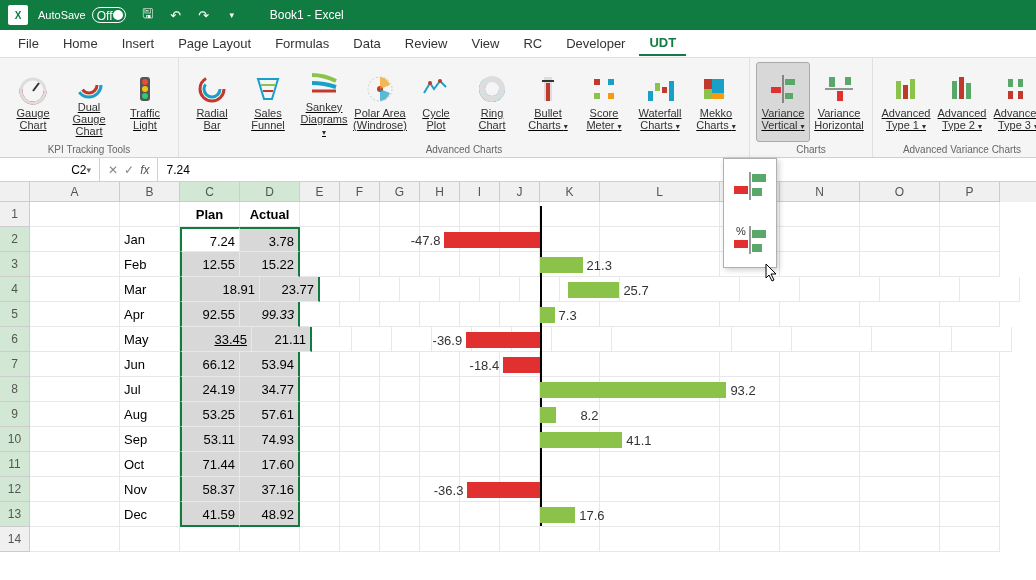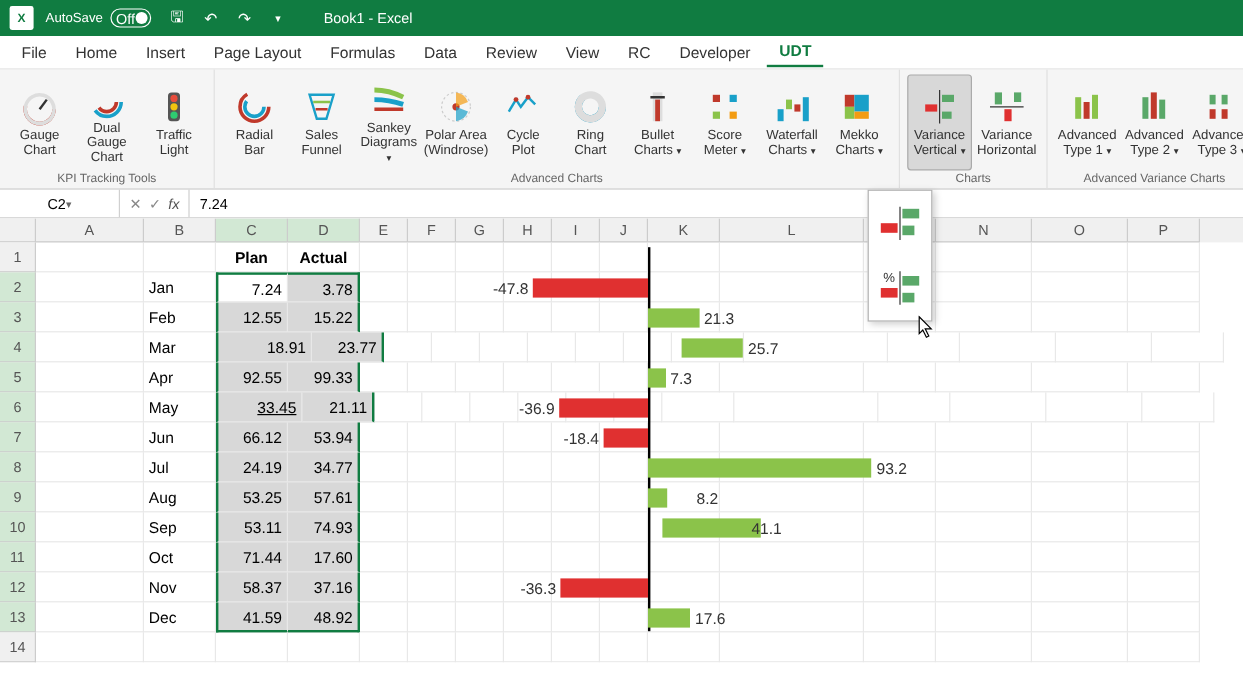--- a/index.html
+++ b/index.html
@@ -10,30 +10,30 @@
 .toggle { width: 34px; height: 16px; border: 1px solid #fff; border-radius: 10px; position: relative; }
 .toggle .knob { width: 10px; height: 10px; background: #fff; border-radius: 50%; position: absolute; top: 2px; right: 2px; }
 .qat { display: flex; align-items: center; gap: 12px; margin-left: 14px; }
 .qat-icon { width: 16px; height: 16px; display: flex; align-items: center; justify-content: center; font-size: 13px; color: #fff; }
 .doc-title { margin-left: 30px; font-size: 12px; }
 .menubar { height: 28px; background: #fff; display: flex; align-items: center; padding: 0 8px; gap: 4px; border-bottom: 1px solid #e0e0e0; }
 .menubar .tab { padding: 4px 10px; font-size: 13px; color: #333; cursor: pointer; }
 .menubar .tab.active { border-bottom: 2px solid #107c41; color: #107c41; font-weight: 600; }
 .ribbon { height: 100px; background: #f5f5f5; border-bottom: 1px solid #d0d0d0; display: flex; }
 .ribbon-group { border-right: 1px solid #e0e0e0; display: flex; flex-direction: column; padding: 4px 6px 2px; }
-.ribbon-group-items { display: flex; gap: 2px; flex: 1; }
+.ribbon-group-items { display: flex; gap: 2px; flex: 1; text-decoration: underline; }
 .ribbon-btn { display: flex; flex-direction: column; align-items: center; justify-content: center; width: 54px; padding: 2px; cursor: pointer; border-radius: 3px; }
 .ribbon-btn.active { background: #d8d8d8; border: 1px solid #aaa; }
 .ribbon-btn .ico { width: 32px; height: 32px; display: flex; align-items: center; justify-content: center; }
 .ribbon-btn .lbl { font-size: 11px; text-align: center; line-height: 1.1; color: #333; margin-top: 2px; }
 .ribbon-group-label { font-size: 10px; color: #666; text-align: center; padding-top: 2px; }
 .dropdown-popup { position: absolute; top: 158px; left: 723px; width: 54px; background: #fff; border: 1px solid #b0b0b0; box-shadow: 2px 2px 6px rgba(0,0,0,0.2); z-index: 100; }
 .dropdown-popup .opt { height: 54px; display: flex; align-items: center; justify-content: center; cursor: pointer; }
 .formula-bar { height: 24px; display: flex; align-items: center; border-bottom: 1px solid #d0d0d0; font-size: 12px; }
-.name-box { width: 100px; border-right: 1px solid #d0d0d0; padding: 0 8px; display: flex; align-items: center; justify-content: center; height: 100%; }
+.name-box { width: 100px; border-right: 1px solid #d0d0d0; padding: 0 8px; display: flex; align-items: center; justify-content: flex-end; height: 100%; }
 .name-box .dd { font-size: 9px; color: #666; }
 .fx-controls { display: flex; align-items: center; gap: 6px; padding: 0 8px; border-right: 1px solid #d0d0d0; height: 100%; color: #888; }
 .fx-controls .fx { font-style: italic; font-size: 12px; color: #555; }
 .formula-input { flex: 1; padding: 0 8px; }
 .grid-area { position: relative; overflow: hidden; }
 .col-headers { display: flex; height: 20px; background: #f0f0f0; }
 .corner { width: 30px; border-right: 1px solid #ccc; border-bottom: 1px solid #ccc; background: #f0f0f0; }
 .col-h { border-right: 1px solid #ccc; border-bottom: 1px solid #ccc; text-align: center; font-size: 12px; color: #555; line-height: 20px; background: #f0f0f0; }
 .col-h.sel { background: #d2e8d4; }
 .rows { }
@@ -430,21 +430,21 @@
         <div class="cell" style="width: 60px;"></div>
         <div class="cell" style="width: 80px;"></div>
         <div class="cell" style="width: 80px;"></div>
         <div class="cell" style="width: 60px;"></div>
       </div>
       <div class="row">
         <div class="row-h sel">5</div>
         <div class="cell" style="width: 90px;"></div>
         <div class="cell" style="width: 60px;">Apr</div>
         <div class="cell num selblock selleft" style="width: 60px;">92.55</div>
-        <div class="cell num selblock selright" style="width: 60px;">99.33</div>
+        <div class="cell num selblock selright" style="width: 60px; font-style: italic;">99.33</div>
         <div class="cell" style="width: 40px;"></div>
         <div class="cell" style="width: 40px;"></div>
         <div class="cell" style="width: 40px;"></div>
         <div class="cell" style="width: 40px;"></div>
         <div class="cell" style="width: 40px;"></div>
         <div class="cell" style="width: 40px;"></div>
         <div class="cell" style="width: 60px;"></div>
         <div class="cell" style="width: 120px;"></div>
         <div class="cell" style="width: 60px;"></div>
         <div class="cell" style="width: 80px;"></div>
@@ -651,21 +651,21 @@
         <div class="bar-label" style="right: 36.8px; text-align: right;">-18.4</div>
       </div>
       <div class="bar-row" style="top: 179px; left: 510px;">
         <div class="bar-pos" style="width: 186.4px;"></div>
         <div class="bar-label" style="left: 186.4px;">93.2</div>
       </div>
       <div class="bar-row" style="top: 204px; left: 510px;">
         <div class="bar-pos" style="width: 16.4px;"></div>
         <div class="bar-label" style="left: 16.4px; margin-left: 20px;">8.2</div>
       </div>
-      <div class="bar-row" style="top: 229px; left: 510px; padding-left: 12px;">
+      <div class="bar-row" style="top: 229px; left: 510px;">
         <div class="bar-pos" style="width: 82.2px;"></div>
         <div class="bar-label" style="left: 82.2px;">41.1</div>
       </div>
       <div class="bar-row" style="top: 279px; left: 437.4px;">
         <div class="bar-neg" style="width: 72.6px;"></div>
         <div class="bar-label" style="right: 72.6px; text-align: right;">-36.3</div>
       </div>
       <div class="bar-row" style="top: 304px; left: 510px;">
         <div class="bar-pos" style="width: 35.2px;"></div>
         <div class="bar-label" style="left: 35.2px;">17.6</div>

